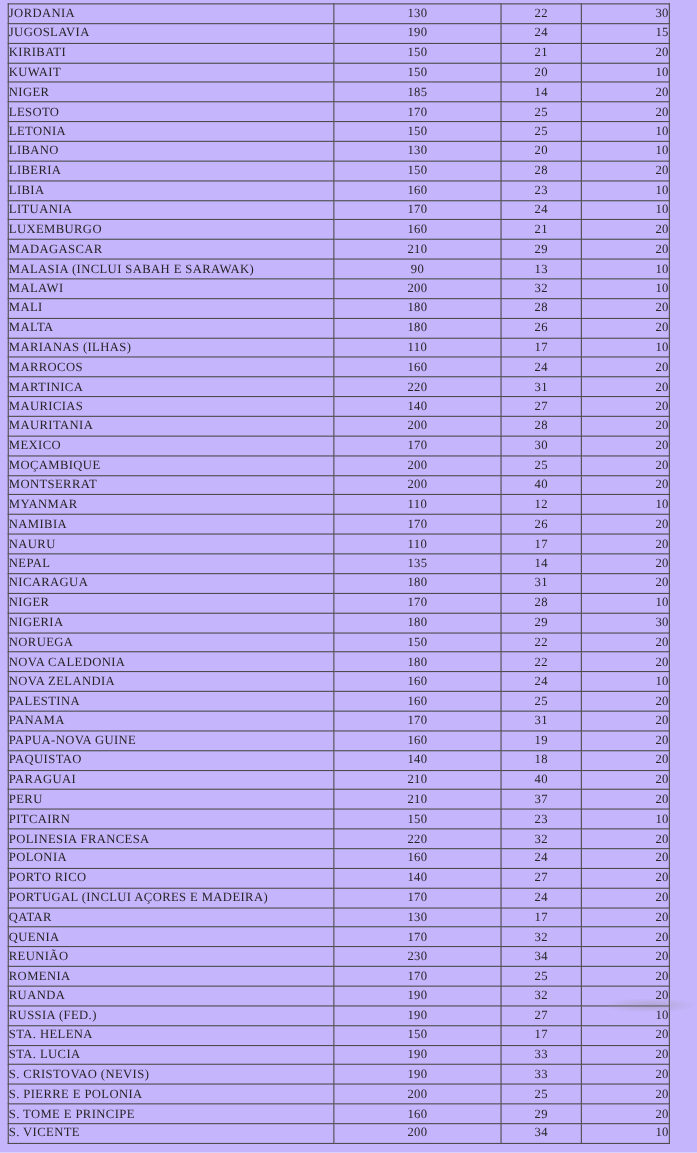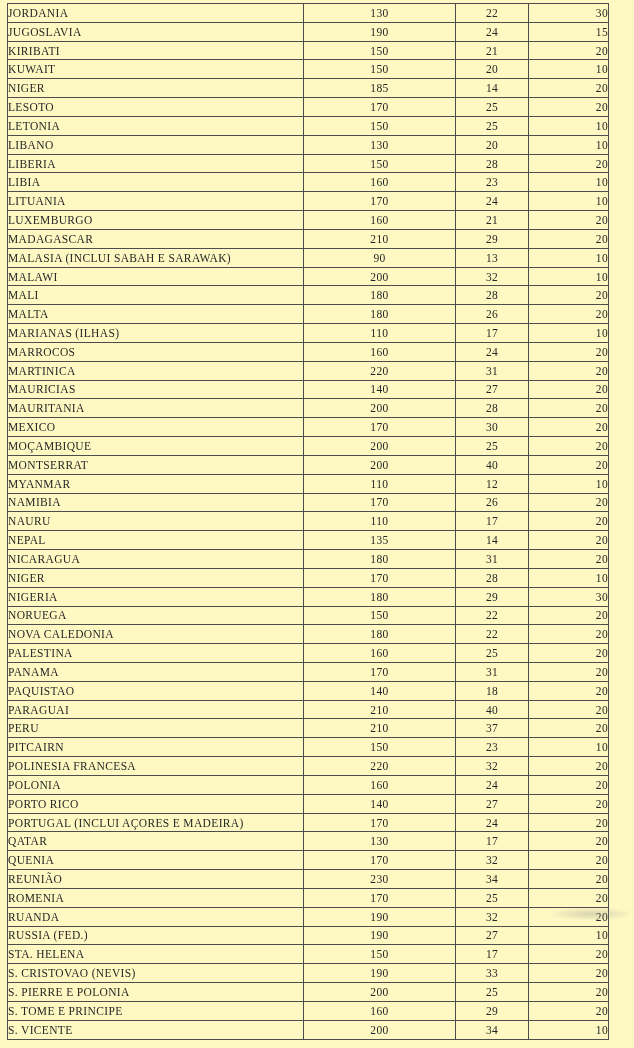--- a/index.html
+++ b/index.html
@@ -4,21 +4,21 @@
 <style>
   html, body {
     margin: 0;
     padding: 0;
     background: #ffffff;
   }
   .page {
     position: relative;
     width: 634px;
     height: 1048px;
-    background: #fef9c3;
+    background: #c4b5fd;
     overflow: hidden;
     font-family: "Liberation Serif", "DejaVu Serif", serif;
     color: #262626;
   }
   table.rates {
     position: absolute;
     top: 3px;
     left: 7px;
     width: 601px;
     height: 1037px;
@@ -265,29 +265,41 @@
     <td class="c-num">22</td>
     <td class="c-last">20</td>
   </tr>
         <tr>
     <td class="c-country">NOVA CALEDONIA</td>
     <td class="c-num">180</td>
     <td class="c-num">22</td>
     <td class="c-last">20</td>
   </tr>
         <tr>
+    <td class="c-country">NOVA ZELANDIA</td>
+    <td class="c-num">160</td>
+    <td class="c-num">24</td>
+    <td class="c-last">10</td>
+  </tr>
+        <tr>
     <td class="c-country">PALESTINA</td>
     <td class="c-num">160</td>
     <td class="c-num">25</td>
     <td class="c-last">20</td>
   </tr>
         <tr>
     <td class="c-country">PANAMA</td>
     <td class="c-num">170</td>
     <td class="c-num">31</td>
+    <td class="c-last">20</td>
+  </tr>
+        <tr>
+    <td class="c-country">PAPUA-NOVA GUINE</td>
+    <td class="c-num">160</td>
+    <td class="c-num">19</td>
     <td class="c-last">20</td>
   </tr>
         <tr>
     <td class="c-country">PAQUISTAO</td>
     <td class="c-num">140</td>
     <td class="c-num">18</td>
     <td class="c-last">20</td>
   </tr>
         <tr>
     <td class="c-country">PARAGUAI</td>
@@ -364,20 +376,26 @@
         <tr>
     <td class="c-country">RUSSIA (FED.)</td>
     <td class="c-num">190</td>
     <td class="c-num">27</td>
     <td class="c-last">10</td>
   </tr>
         <tr>
     <td class="c-country">STA. HELENA</td>
     <td class="c-num">150</td>
     <td class="c-num">17</td>
+    <td class="c-last">20</td>
+  </tr>
+        <tr>
+    <td class="c-country">STA. LUCIA</td>
+    <td class="c-num">190</td>
+    <td class="c-num">33</td>
     <td class="c-last">20</td>
   </tr>
         <tr>
     <td class="c-country">S. CRISTOVAO (NEVIS)</td>
     <td class="c-num">190</td>
     <td class="c-num">33</td>
     <td class="c-last">20</td>
   </tr>
         <tr>
     <td class="c-country">S. PIERRE E POLONIA</td>

